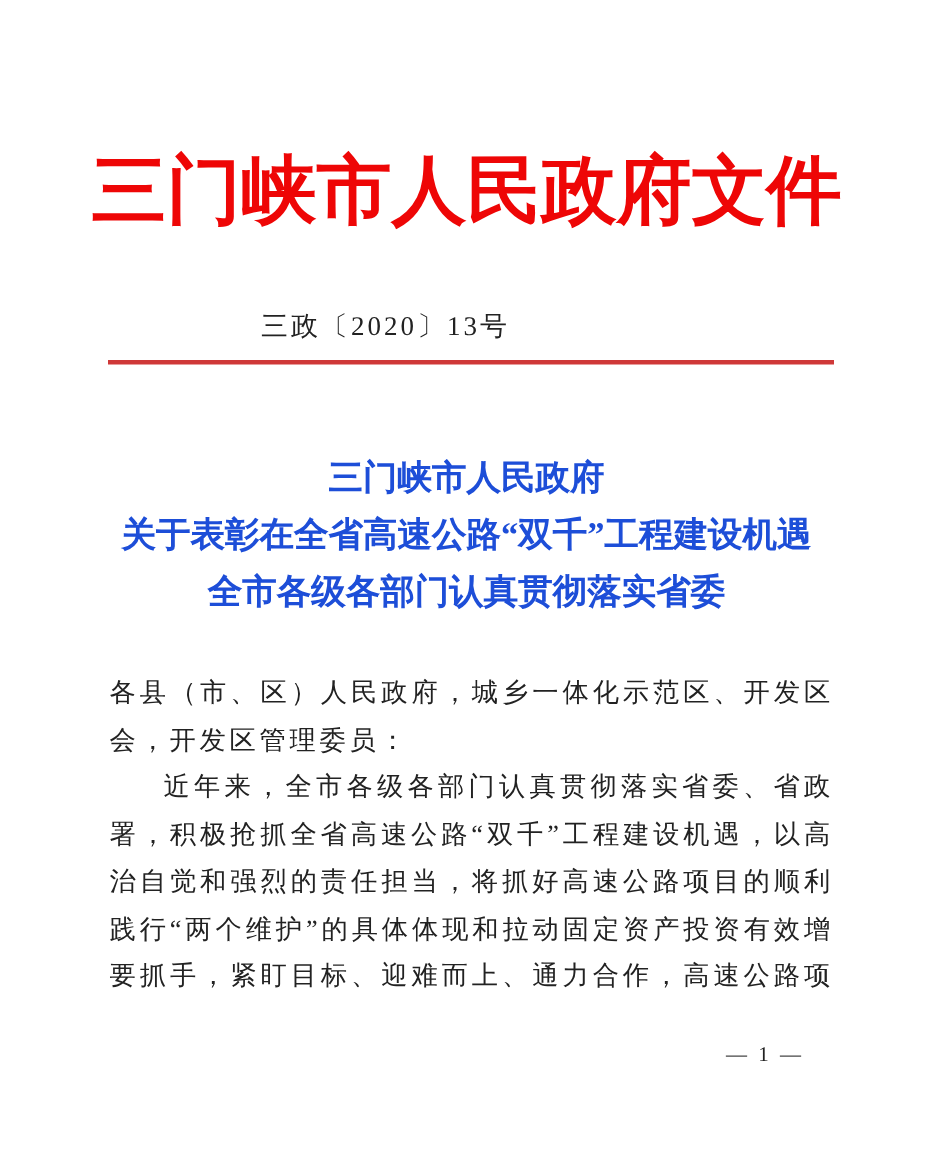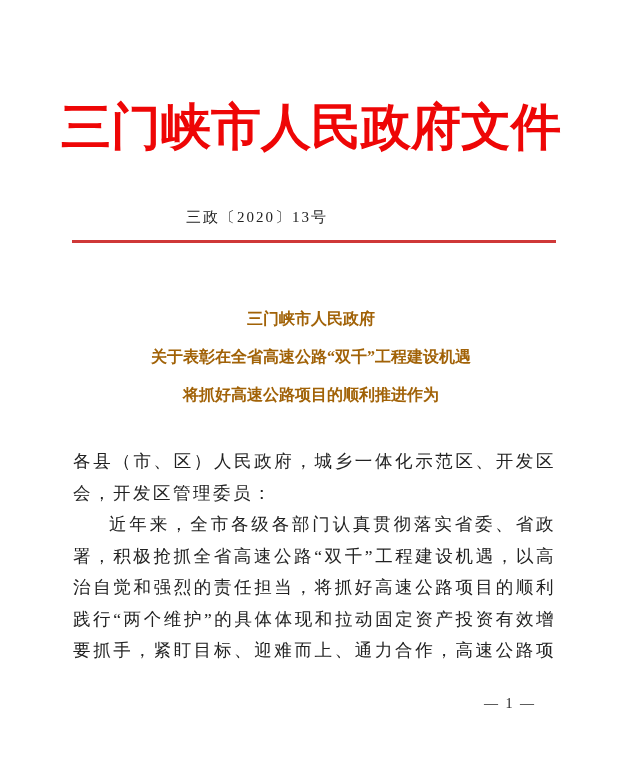--- a/index.html
+++ b/index.html
@@ -29,44 +29,44 @@
     letter-spacing: 0px;
     white-space: nowrap;
     margin-top: 12px;
   }
   .doc-number {
     position: absolute;
     top: 204px;
     left: 0;
     width: 514px;
     text-align: center;
-    font-size: 15px;
+    font-size: 18px;
     line-height: 26px;
     color: #222222;
     letter-spacing: 2px;
   }
   .red-line {
     position: absolute;
     top: 240px;
     left: 72px;
     width: 484px;
     height: 3px;
     background: #cf3838;
     border: none;
   }
   .doc-title {
     position: absolute;
     top: 300px;
     left: 30px;
     width: 562px;
     text-align: center;
     font-weight: bold;
-    font-size: 16px;
+    font-size: 23px;
     line-height: 38px;
-    color: #a16207;
+    color: #1d4ed8;
   }
   .body-text {
     position: absolute;
     top: 446px;
     left: 73px;
     width: 483px;
     font-size: 17.5px;
     color: #222222;
   }
   .body-line {
@@ -105,21 +105,21 @@
 
   <div class="red-header">三门峡市人民政府文件</div>
 
   <div class="doc-number">三政〔2020〕13号</div>
 
   <div class="red-line"></div>
 
   <div class="doc-title">
     <div>三门峡市人民政府</div>
     <div>关于表彰在全省高速公路“双千”工程建设机遇</div>
-    <div>将抓好高速公路项目的顺利推进作为</div>
+    <div>全市各级各部门认真贯彻落实省委</div>
   </div>
 
   <div class="body-text">
     <div class="body-line">各县（市、区）人民政府，城乡一体化示范区、开发区管理委员</div>
     <div class="body-line no-justify">会，开发区管理委员：</div>
     <div class="body-line indent">近年来，全市各级各部门认真贯彻落实省委、省政府决策部</div>
     <div class="body-line">署，积极抢抓全省高速公路“双千”工程建设机遇，以高度的政</div>
     <div class="body-line">治自觉和强烈的责任担当，将抓好高速公路项目的顺利推进作为</div>
     <div class="body-line">践行“两个维护”的具体体现和拉动固定资产投资有效增长的重</div>
     <div class="body-line">要抓手，紧盯目标、迎难而上、通力合作，高速公路项目建设取</div>

